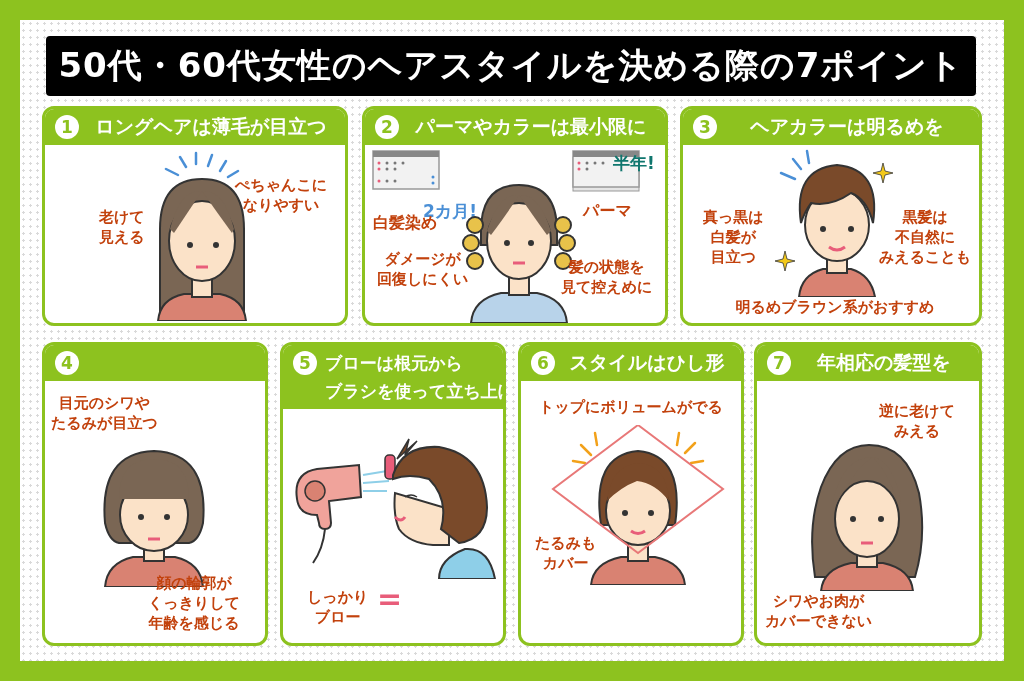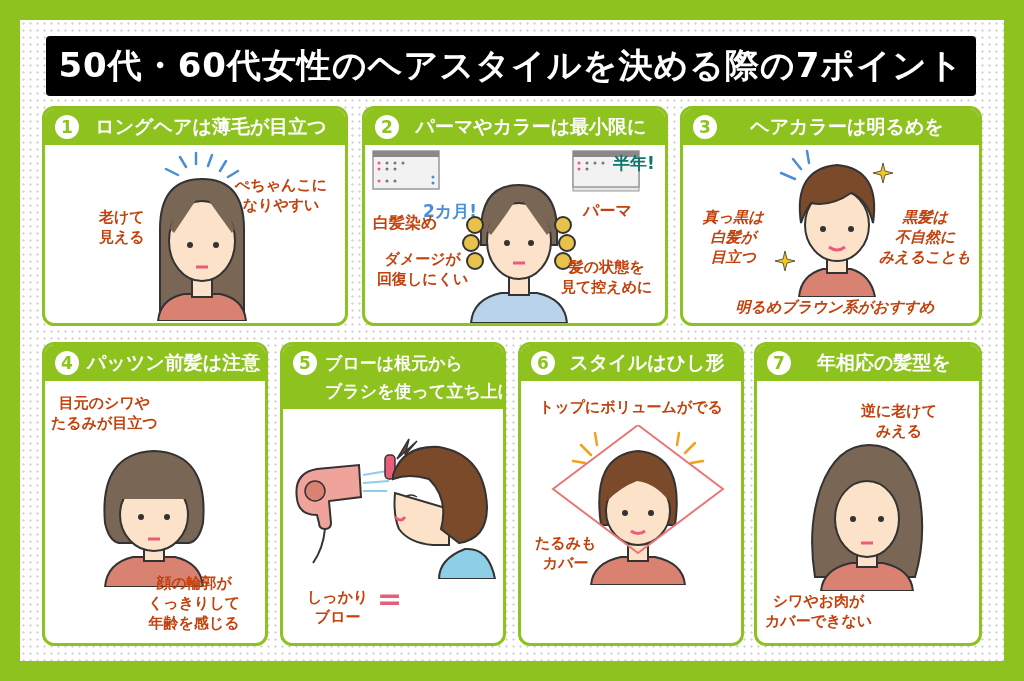--- a/index.html
+++ b/index.html
@@ -150,21 +150,21 @@
     <div class="txt" style="left:196px;top:112px;">髪の状態を
 見て控えめに</div>
   </div>
 </div>
 
 <div class="card" style="left:680px;top:106px;width:302px;height:220px;">
   <div class="card-head">
     <span class="num">3</span>
     <span class="head-text">ヘアカラーは明るめを</span>
   </div>
-  <div class="body" style="height:178px;font-style:italic;">
+  <div class="body" style="height:178px;">
     <svg class="svgfig" style="left:88px;top:2px;" width="130" height="150" viewBox="0 0 130 150">
       <g stroke="#4a8fd6" stroke-width="2.5" stroke-linecap="round">
         <line x1="10" y1="26" x2="24" y2="32"></line>
           <line x1="22" y1="12" x2="30" y2="22"></line>
           <line x1="36" y1="4" x2="38" y2="16"></line>
       </g>
       <path d="M28 150 Q30 128 52 122 L80 122 Q100 128 104 150 Z" fill="#d98272" stroke="#333" stroke-width="2"></path>
       <rect x="56" y="102" width="20" height="24" fill="#fbe2c8" stroke="#333" stroke-width="2"></rect>
       <ellipse cx="66" cy="78" rx="32" ry="36" fill="#fbe2c8" stroke="#333" stroke-width="2"></ellipse>
       <path d="M30 76 Q22 22 66 18 Q110 22 102 76 Q96 52 80 46 Q60 60 40 56 Q34 64 30 76 Z" fill="#7a4a2a" stroke="#333" stroke-width="2"></path>
@@ -184,21 +184,20 @@
     <div class="txt" style="left:196px;top:62px;">黒髪は
 不自然に
 みえることも</div>
     <div class="txt" style="left:0;width:100%;top:152px;padding-left:8px;">明るめブラウン系がおすすめ</div>
   </div>
 </div>
 
 <div class="card" style="left:42px;top:342px;width:226px;height:304px;">
   <div class="card-head">
     <span class="num">4</span>
-    <span class="head-text">パッツン前髪は注意</span>
   </div>
   <div class="body" style="height:262px;">
     <div class="txt" style="left:6px;top:12px;">目元のシワや
 たるみが目立つ</div>
     <svg class="svgfig" style="left:54px;top:62px;" width="110" height="144" viewBox="0 0 110 144">
       <path d="M6 144 Q8 120 34 114 L76 114 Q102 120 104 144 Z" fill="#d98272" stroke="#333" stroke-width="2"></path>
       <rect x="45" y="94" width="20" height="24" fill="#fbe2c8" stroke="#333" stroke-width="2"></rect>
       <path d="M6 80 Q0 10 55 8 Q110 10 104 80 Q100 98 90 100 L20 100 Q10 98 6 80 Z" fill="#7a6654" stroke="#333" stroke-width="2"></path>
       <ellipse cx="55" cy="72" rx="34" ry="36" fill="#fbe2c8" stroke="#333" stroke-width="2"></ellipse>
       <path d="M20 56 Q20 16 55 16 Q90 16 90 56 L20 56 Z" fill="#7a6654"></path>
@@ -272,21 +271,21 @@
 カバー</div>
   </div>
 </div>
 
 <div class="card" style="left:754px;top:342px;width:228px;height:304px;">
   <div class="card-head">
     <span class="num">7</span>
     <span class="head-text">年相応の髪型を</span>
   </div>
   <div class="body" style="height:262px;">
-    <div class="txt" style="left:104px;top:20px;">逆に老けて
+    <div class="txt" style="left:122px;top:20px;">逆に老けて
 みえる</div>
     <svg class="svgfig" style="left:50px;top:56px;" width="120" height="154" viewBox="0 0 120 154">
       <path d="M8 140 Q0 90 14 50 Q30 8 62 8 Q100 8 112 56 Q120 100 108 140 Z" fill="#7a6654" stroke="#333" stroke-width="2"></path>
       <path d="M14 154 Q16 132 44 126 L76 126 Q104 132 106 154 Z" fill="#d98272" stroke="#333" stroke-width="2"></path>
       <rect x="50" y="104" width="20" height="26" fill="#fbe2c8" stroke="#333" stroke-width="2"></rect>
       <ellipse cx="60" cy="82" rx="32" ry="38" fill="#fbe2c8" stroke="#333" stroke-width="2"></ellipse>
       <path d="M26 64 Q36 20 66 20 Q50 30 40 50 Q32 60 28 70 Z" fill="#7a6654"></path>
       <path d="M94 64 Q86 24 66 20 Q84 40 92 70 Z" fill="#7a6654"></path>
       <circle cx="46" cy="82" r="3" fill="#333"></circle>
         <circle cx="74" cy="82" r="3" fill="#333"></circle>

